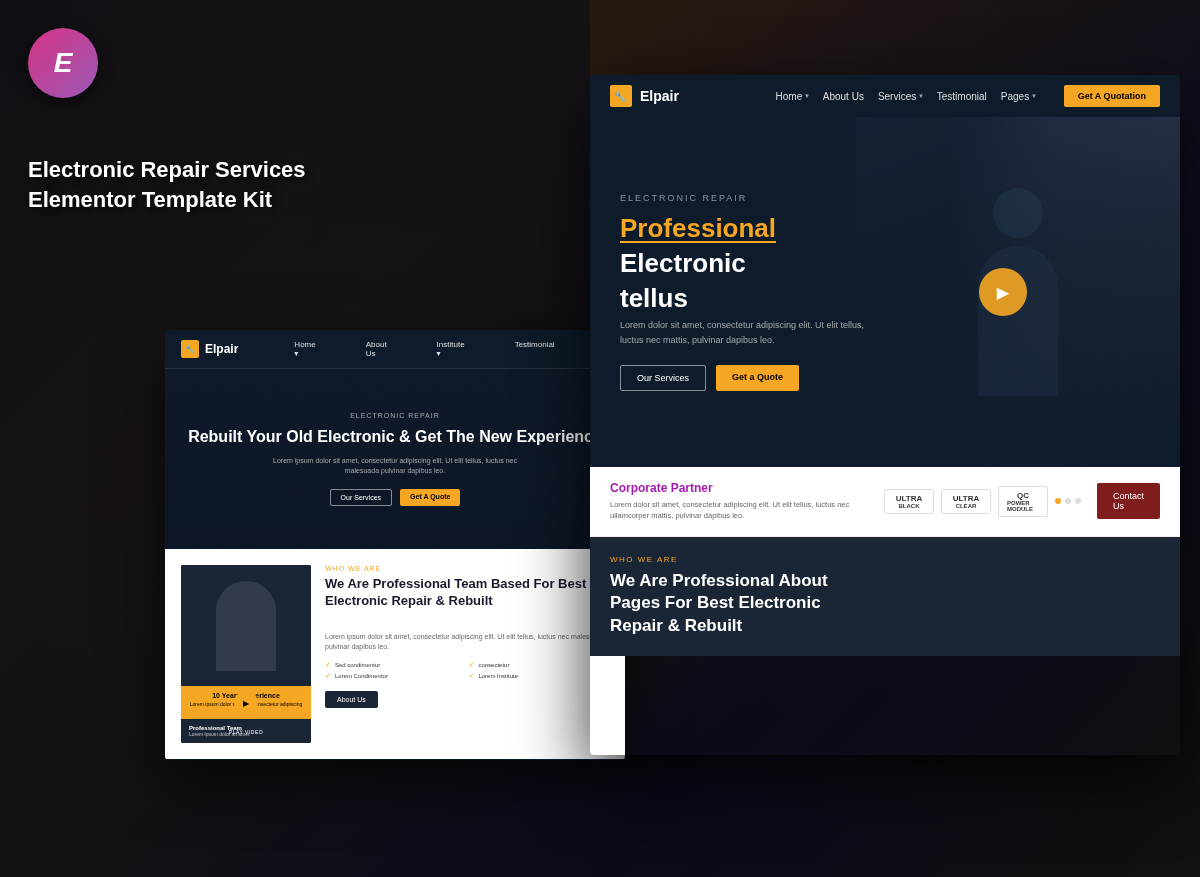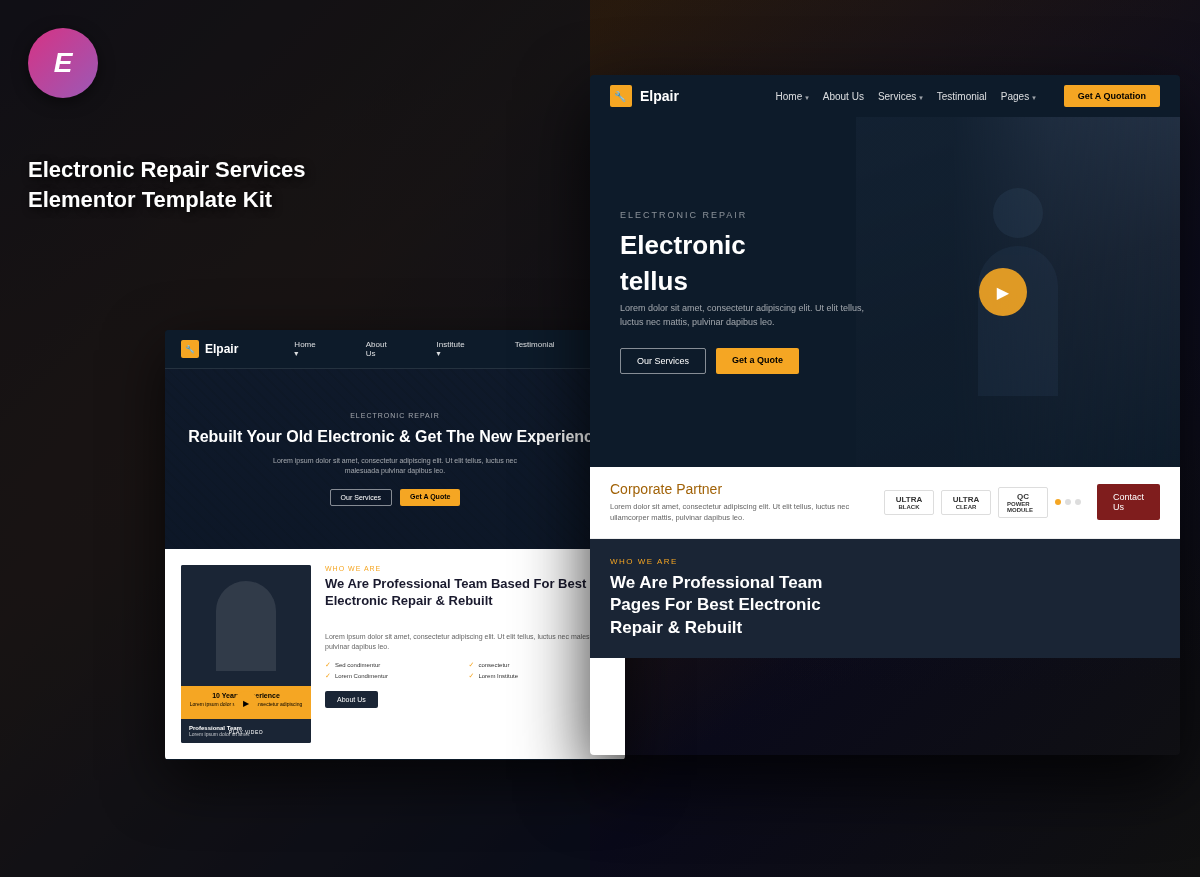--- a/index.html
+++ b/index.html
@@ -339,21 +339,21 @@
     }
     .card-front-navlinks {
       display: flex;
       gap: 14px;
       margin-left: auto;
     }
     .card-front-navlink {
       color: rgba(255,255,255,0.85);
       font-size: 10px;
       display: flex;
-      align-items: flex-end;
+      align-items: center;
       gap: 3px;
     }
     .navlink-arrow {
       font-size: 7px;
       color: rgba(255,255,255,0.6);
     }
     .card-front-cta {
       background: #f5a623;
       color: #000;
       font-size: 9px;
@@ -461,23 +461,23 @@
       padding: 14px 20px;
       display: flex;
       align-items: center;
       gap: 16px;
       border-bottom: 1px solid #eee;
     }
     .partners-text {
       min-width: 150px;
     }
     .partners-text h4 {
-      color: #a16207;
-      font-size: 14px;
-      font-weight: 400;
+      color: #a21caf;
+      font-size: 12px;
+      font-weight: 700;
       margin-bottom: 4px;
     }
     .partners-text p {
       color: #666;
       font-size: 7.5px;
       line-height: 1.5;
     }
     .partners-logos {
       display: flex;
       gap: 7px;
@@ -658,20 +658,23 @@
 
   <div class="card-front-hero">
     <div class="hero-person-silhouette">
 
       <div style="opacity:0.15;display:flex;flex-direction:column;align-items:center;">
         <div style="width:50px;height:50px;background:#4a6a8a;border-radius:50%;margin-bottom:8px;"></div>
         <div style="width:80px;height:150px;background:#3a5a7a;border-radius:40px 40px 0 0;"></div>
       </div>
     </div>
     <div class="hero-tag">ELECTRONIC REPAIR</div>
+    <div class="hero-front-h1">
+      <span class="hero-professional">Professional</span>
+    </div>
     <div class="hero-front-h1">Electronic</div>
     <div class="hero-front-h1">
       <span>tellus</span>
     </div>
     <p class="hero-front-p">Lorem dolor sit amet, consectetur adipiscing elit. Ut elit tellus, luctus nec mattis, pulvinar dapibus leo.</p>
     <div class="hero-front-btns">
       <div class="btn-outline-front">Our Services</div>
       <div class="btn-yellow-front">Get a Quote</div>
     </div>
     <div class="play-btn-hero">▶</div>
@@ -700,18 +703,18 @@
         <div class="dot"></div>
         <div class="dot"></div>
       </div>
     </div>
     <div class="partners-contact-btn">Contact Us</div>
   </div>
 
   <div class="card-front-whoweare">
     <div class="who-tag">WHO WE ARE</div>
     <div class="who-h2">
-      <span>We Are Professional Team</span><br>
+      <span>We Are Professional About</span><br>
       <span>Pages For Best Electronic</span><br>
       <span>Repair &amp; Rebuilt</span>
     </div>
   </div>
 </div>
 
 </body></html>

